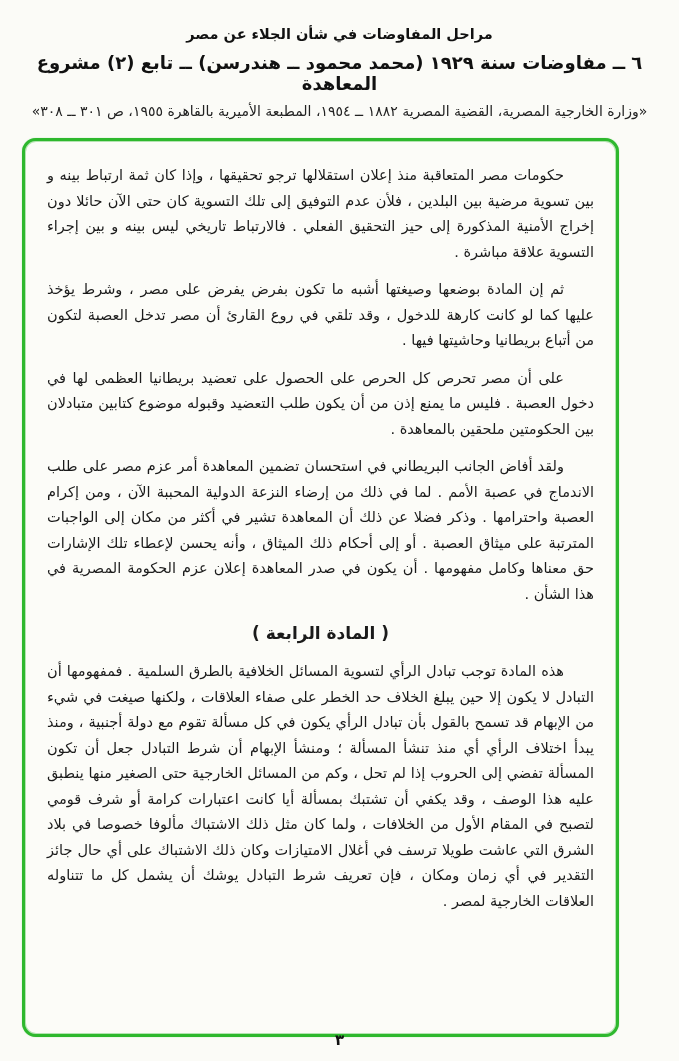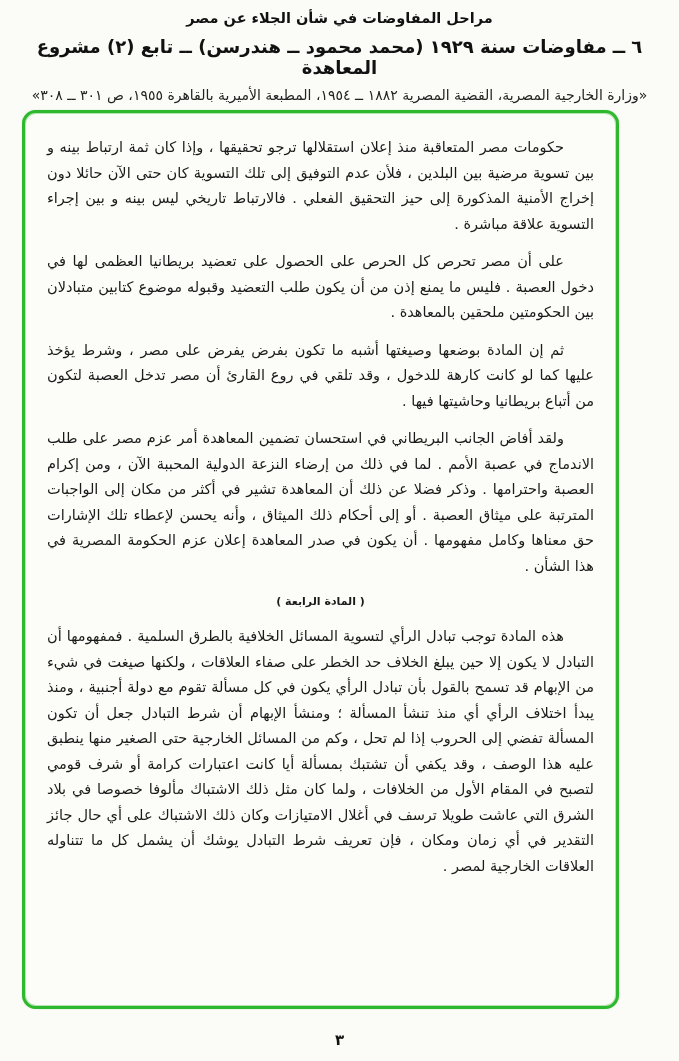--- a/index.html
+++ b/index.html
@@ -16,21 +16,21 @@
     position: relative;
     width: 679px;
     height: 1061px;
     direction: rtl;
     color: #1c1c1c;
   }
 
   
   .header {
     text-align: center;
-    padding-top: 10px;
+    padding-top: 26px;
   }
 
   .doc-title {
     font-size: 14.5px;
     font-weight: bold;
     letter-spacing: 0.5px;
     color: #111;
   }
 
   .doc-subtitle {
@@ -42,21 +42,21 @@
 
   .doc-citation {
     margin-top: 9px;
     font-size: 14px;
     color: #222;
   }
 
   
   .green-box {
     position: absolute;
-    top: 110px;
+    top: 138px;
     right: 60px;
     width: 597px;
     height: 899px;
     border: 3px solid #2eb82e;
     border-radius: 14px;
     box-shadow: inset 0 0 0 1px rgba(46,184,46,0.35), 0 0 1px rgba(46,184,46,0.6);
     padding: 22px 22px 16px 22px;
     background: #fcfcf8;
   }
 
@@ -64,21 +64,21 @@
     font-size: 14.5px;
     line-height: 25.5px;
     text-align: justify;
     text-indent: 30px;
     color: #1a1a1a;
     margin-bottom: 12px;
   }
 
   .section-heading {
     text-align: center;
-    font-size: 11px;
+    font-size: 17px;
     font-weight: bold;
     margin: 16px 0 16px 0;
     color: #1a1a1a;
   }
 
   
   .page-number {
     position: absolute;
     bottom: 12px;
     right: 0;
@@ -95,22 +95,22 @@
 <div class="page">
 
   <div class="header">
     <div class="doc-title">مراحل المفاوضات في شأن الجلاء عن مصر</div>
     <div class="doc-subtitle">٦ ــ مفاوضات سنة ١٩٢٩ (محمد محمود ــ هندرسن) ــ تابع (٢) مشروع المعاهدة</div>
     <div class="doc-citation">«وزارة الخارجية المصرية، القضية المصرية ١٨٨٢ ــ ١٩٥٤، المطبعة الأميرية بالقاهرة ١٩٥٥، ص ٣٠١ ــ ٣٠٨»</div>
   </div>
 
   <div class="green-box">
     <p>حكومات مصر المتعاقبة منذ إعلان استقلالها ترجو تحقيقها ، وإذا كان ثمة ارتباط بينه و بين تسوية مرضية بين البلدين ، فلأن عدم التوفيق إلى تلك التسوية كان حتى الآن حائلا دون إخراج الأمنية المذكورة إلى حيز التحقيق الفعلي . فالارتباط تاريخي ليس بينه و بين إجراء التسوية علاقة مباشرة .</p>
+    <p>ثم إن المادة بوضعها وصيغتها أشبه ما تكون بفرض يفرض على مصر ، وشرط يؤخذ عليها كما لو كانت كارهة للدخول ، وقد تلقي في روع القارئ أن مصر تدخل العصبة لتكون من أتباع بريطانيا وحاشيتها فيها .</p>
     <p>على أن مصر تحرص كل الحرص على الحصول على تعضيد بريطانيا العظمى لها في دخول العصبة . فليس ما يمنع إذن من أن يكون طلب التعضيد وقبوله موضوع كتابين متبادلان بين الحكومتين ملحقين بالمعاهدة .</p>
-    <p>ثم إن المادة بوضعها وصيغتها أشبه ما تكون بفرض يفرض على مصر ، وشرط يؤخذ عليها كما لو كانت كارهة للدخول ، وقد تلقي في روع القارئ أن مصر تدخل العصبة لتكون من أتباع بريطانيا وحاشيتها فيها .</p>
     <p>ولقد أفاض الجانب البريطاني في استحسان تضمين المعاهدة أمر عزم مصر على طلب الاندماج في عصبة الأمم . لما في ذلك من إرضاء النزعة الدولية المحببة الآن ، ومن إكرام العصبة واحترامها . وذكر فضلا عن ذلك أن المعاهدة تشير في أكثر من مكان إلى الواجبات المترتبة على ميثاق العصبة . أو إلى أحكام ذلك الميثاق ، وأنه يحسن لإعطاء تلك الإشارات حق معناها وكامل مفهومها . أن يكون في صدر المعاهدة إعلان عزم الحكومة المصرية في هذا الشأن .</p>
 
     <div class="section-heading">( المادة الرابعة )</div>
 
     <p>هذه المادة توجب تبادل الرأي لتسوية المسائل الخلافية بالطرق السلمية . فمفهومها أن التبادل لا يكون إلا حين يبلغ الخلاف حد الخطر على صفاء العلاقات ، ولكنها صيغت في شيء من الإبهام قد تسمح بالقول بأن تبادل الرأي يكون في كل مسألة تقوم مع دولة أجنبية ، ومنذ يبدأ اختلاف الرأي أي منذ تنشأ المسألة ؛ ومنشأ الإبهام أن شرط التبادل جعل أن تكون المسألة تفضي إلى الحروب إذا لم تحل ، وكم من المسائل الخارجية حتى الصغير منها ينطبق عليه هذا الوصف ، وقد يكفي أن تشتبك بمسألة أيا كانت اعتبارات كرامة أو شرف قومي لتصبح في المقام الأول من الخلافات ، ولما كان مثل ذلك الاشتباك مألوفا خصوصا في بلاد الشرق التي عاشت طويلا ترسف في أغلال الامتيازات وكان ذلك الاشتباك على أي حال جائز التقدير في أي زمان ومكان ، فإن تعريف شرط التبادل يوشك أن يشمل كل ما تتناوله العلاقات الخارجية لمصر .</p>
   </div>
 
   <div class="page-number">٣</div>
 
 </div>

